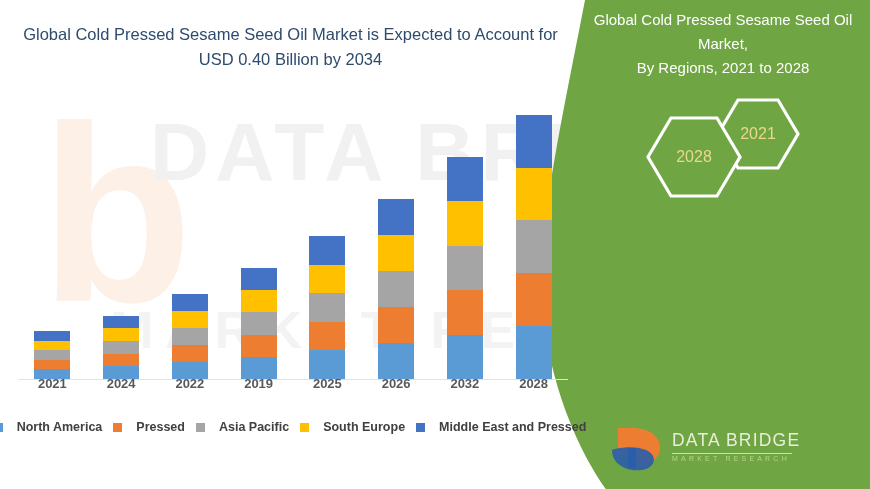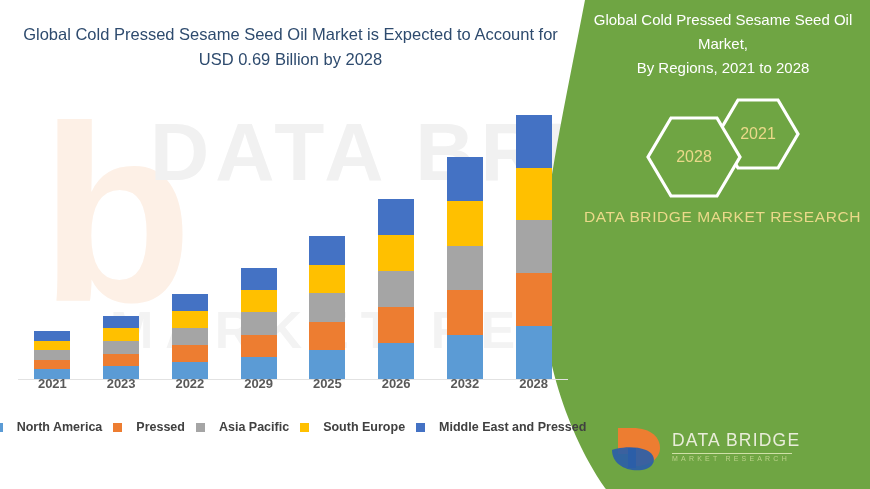--- a/index.html
+++ b/index.html
@@ -105,21 +105,21 @@
 <body>
 
 <div id="root">
 
   <div class="watermark">
     <div class="wm-b">b</div>
     <div class="wm-db">DATA BRIDGE</div>
     <div class="wm-mr">MARKET RESEARCH</div>
   </div>
 
-  <div class="chart-title">Global Cold Pressed Sesame Seed Oil Market is Expected to Account for USD 0.69 Billion by 2028</div>
+  <div class="chart-title">Global Cold Pressed Sesame Seed Oil Market is Expected to Account for USD 0.40 Billion by 2034</div>
 
   <div class="plot">
     <div class="baseline"></div>
     <div class="bars" id="bars">
         <div class="bar-slot">
           <div class="bar">
             <div class="seg" title="Middle East and Africa 2021: 0.009 USD Billion" style="height: 9.52px; background: rgb(68, 114, 196);"></div>
             <div class="seg" title="South America 2021: 0.009 USD Billion" style="height: 9.52px; background: rgb(255, 192, 0);"></div>
             <div class="seg" title="Asia Pacific 2021: 0.009 USD Billion" style="height: 9.52px; background: rgb(165, 165, 165);"></div>
             <div class="seg" title="Europe 2021: 0.009 USD Billion" style="height: 9.52px; background: rgb(237, 125, 49);"></div>
@@ -187,23 +187,23 @@
             <div class="seg" title="Asia Pacific 2028: 0.05 USD Billion" style="height: 52.88px; background: rgb(165, 165, 165);"></div>
             <div class="seg" title="Europe 2028: 0.05 USD Billion" style="height: 52.88px; background: rgb(237, 125, 49);"></div>
             <div class="seg" title="North America 2028: 0.05 USD Billion" style="height: 52.88px; background: rgb(91, 155, 213);"></div>
           </div>
         </div>
       </div>
   </div>
 
   <div class="xaxis" id="xaxis">
       <div class="xtick">2021</div>
-      <div class="xtick">2023</div>
+      <div class="xtick">2024</div>
       <div class="xtick">2022</div>
-      <div class="xtick">2029</div>
+      <div class="xtick">2019</div>
       <div class="xtick">2025</div>
       <div class="xtick">2026</div>
       <div class="xtick">2032</div>
       <div class="xtick">2028</div>
     </div>
 
   <div class="legend" id="legend">
       <div class="lg-item">
         <span class="lg-swatch" style="background: rgb(91, 155, 213);"></span>
         <span class="lg-label">North America</span>
@@ -244,21 +244,20 @@
       </div>
 
       <div class="hex" style="left:70px;top:20px;width:98px;height:84px;">
         <svg width="98" height="84" viewBox="0 0 98 84">
           <polygon points="26,3 72,3 95,42 72,81 26,81 3,42" fill="#6FA543" stroke="#ffffff" stroke-width="3.2"></polygon>
         </svg>
         <span class="hexlabel">2028</span>
       </div>
     </div>
 
-    <div class="brand">DATA BRIDGE MARKET RESEARCH</div>
   </div>
 
   <div class="logo">
     <svg width="58" height="50" viewBox="0 0 58 50">
       <path d="M8 4 L22 4 L22 30 L8 30 Z" fill="#ED7D31"></path>
       <path d="M22 4 C42 4 50 14 50 24 C50 34 40 42 26 42 L22 42 Z" fill="#ED7D31"></path>
       <path d="M2 26 C2 26 20 20 36 26 C48 31 46 44 32 46 C16 48 2 40 2 26 Z" fill="#2B5EA8" opacity="0.92"></path>
       <path d="M18 24 L26 24 L26 44 L18 44 Z" fill="#2B5EA8"></path>
     </svg>
     <div class="logo-text">DATA BRIDGE</div>

